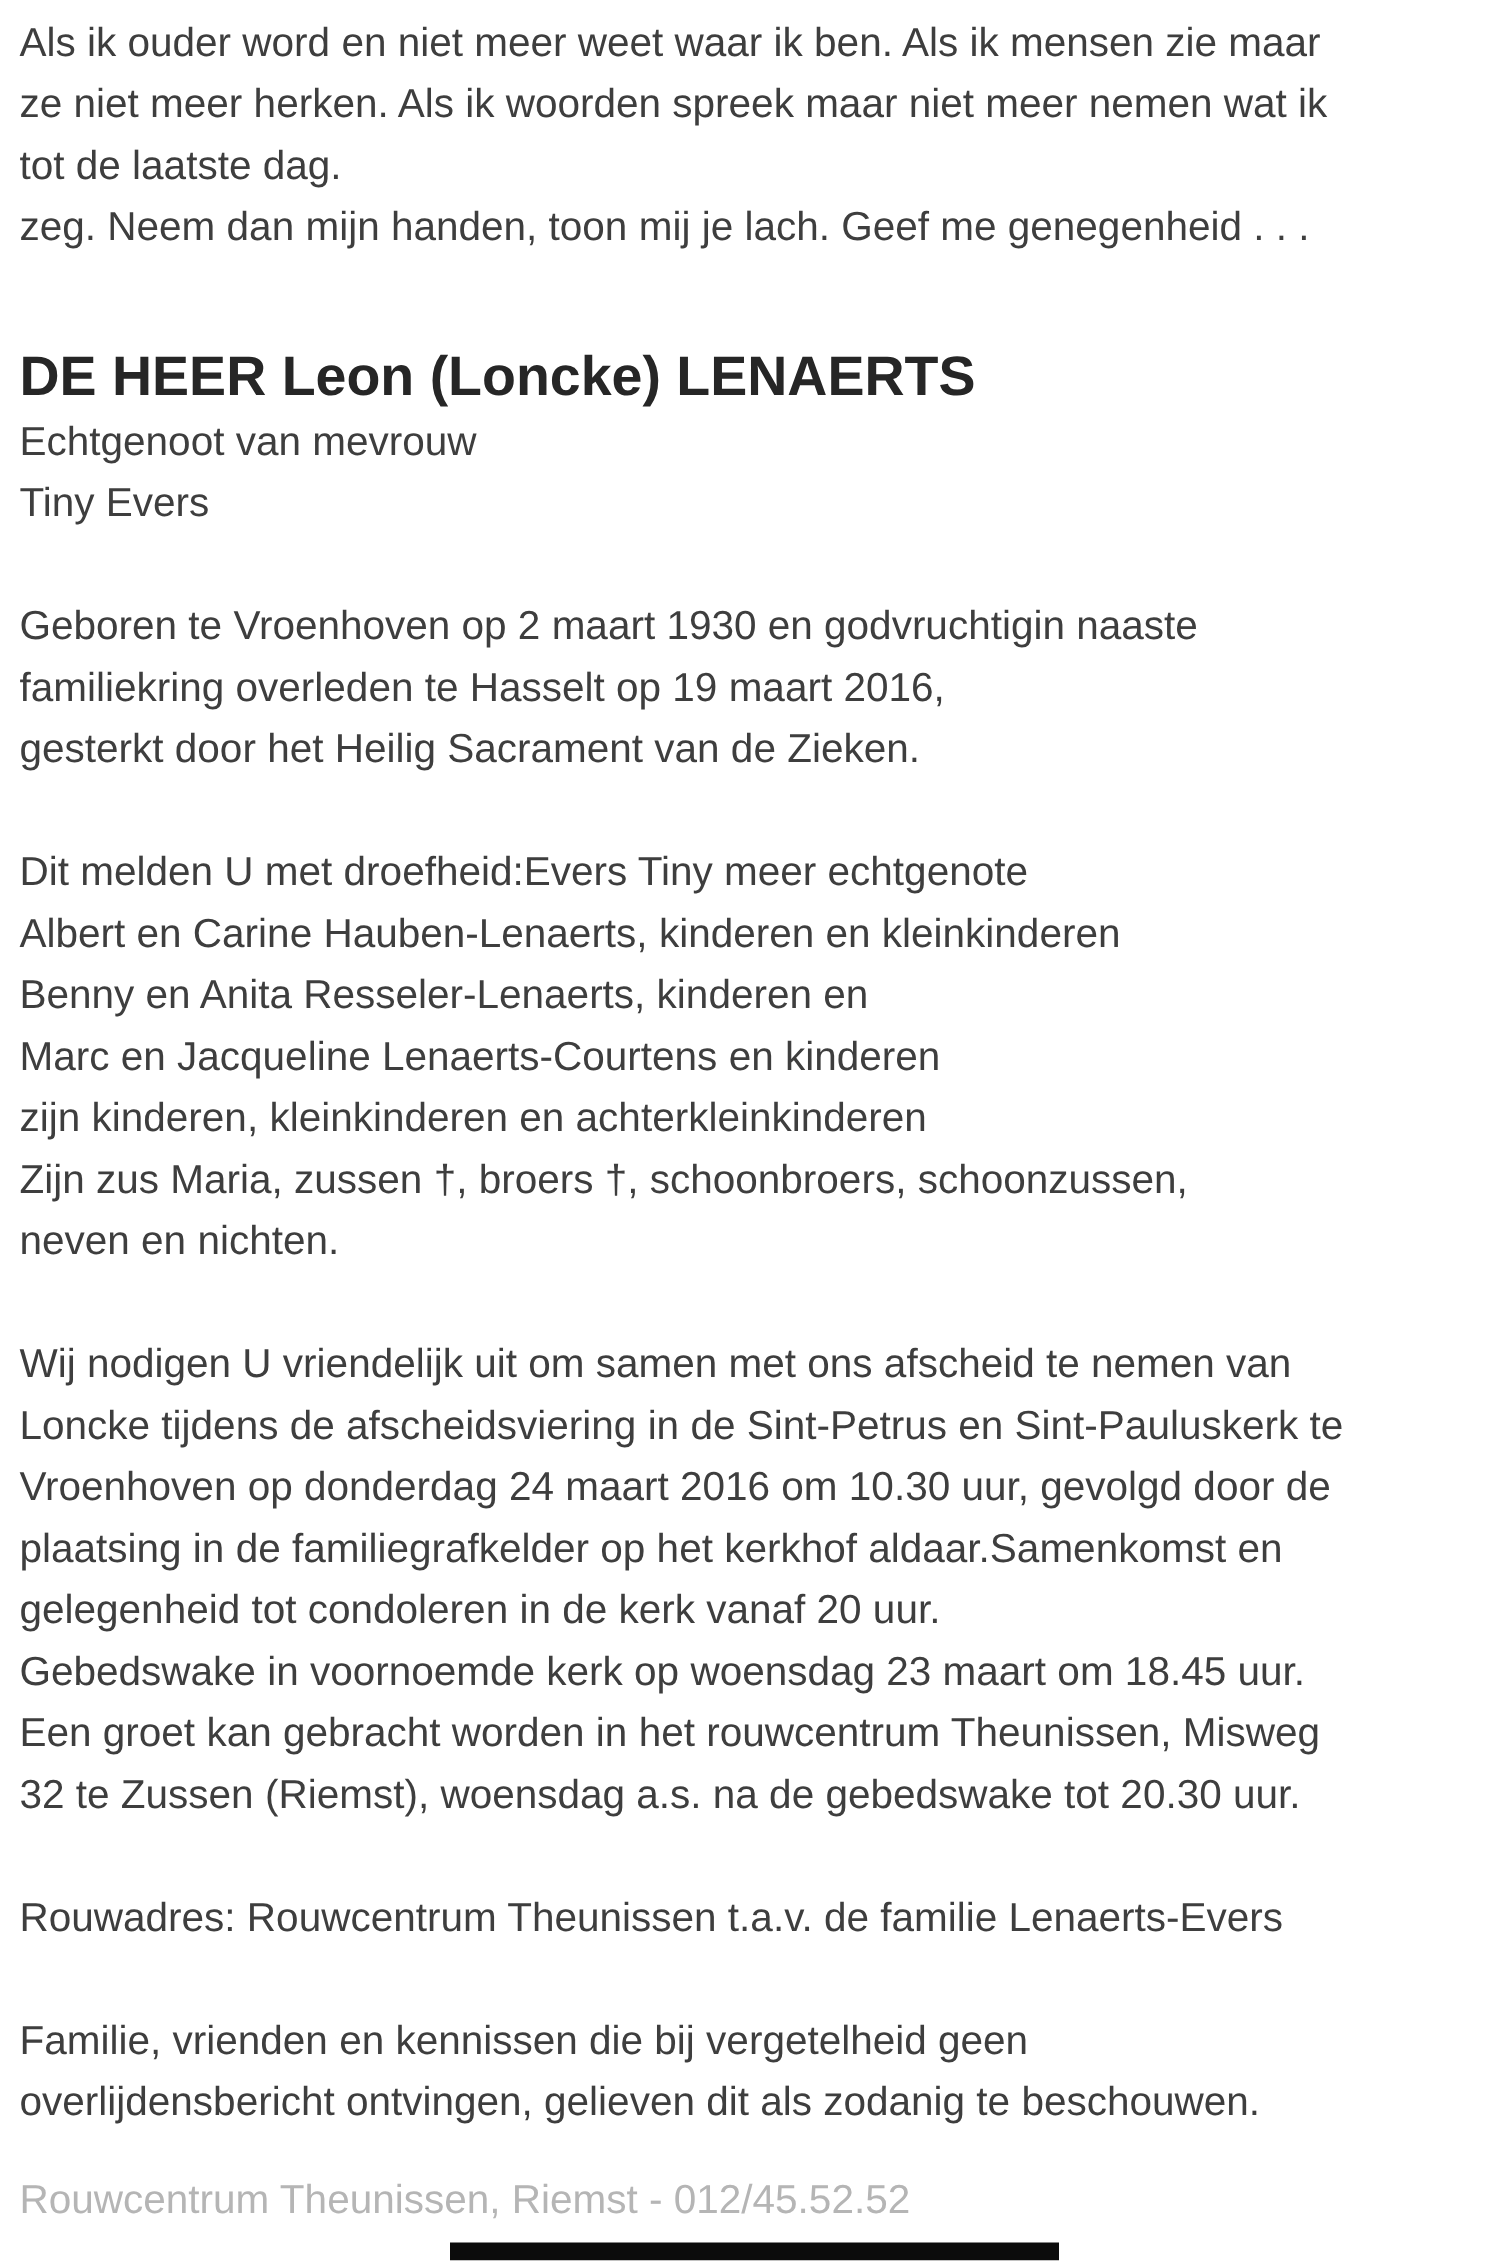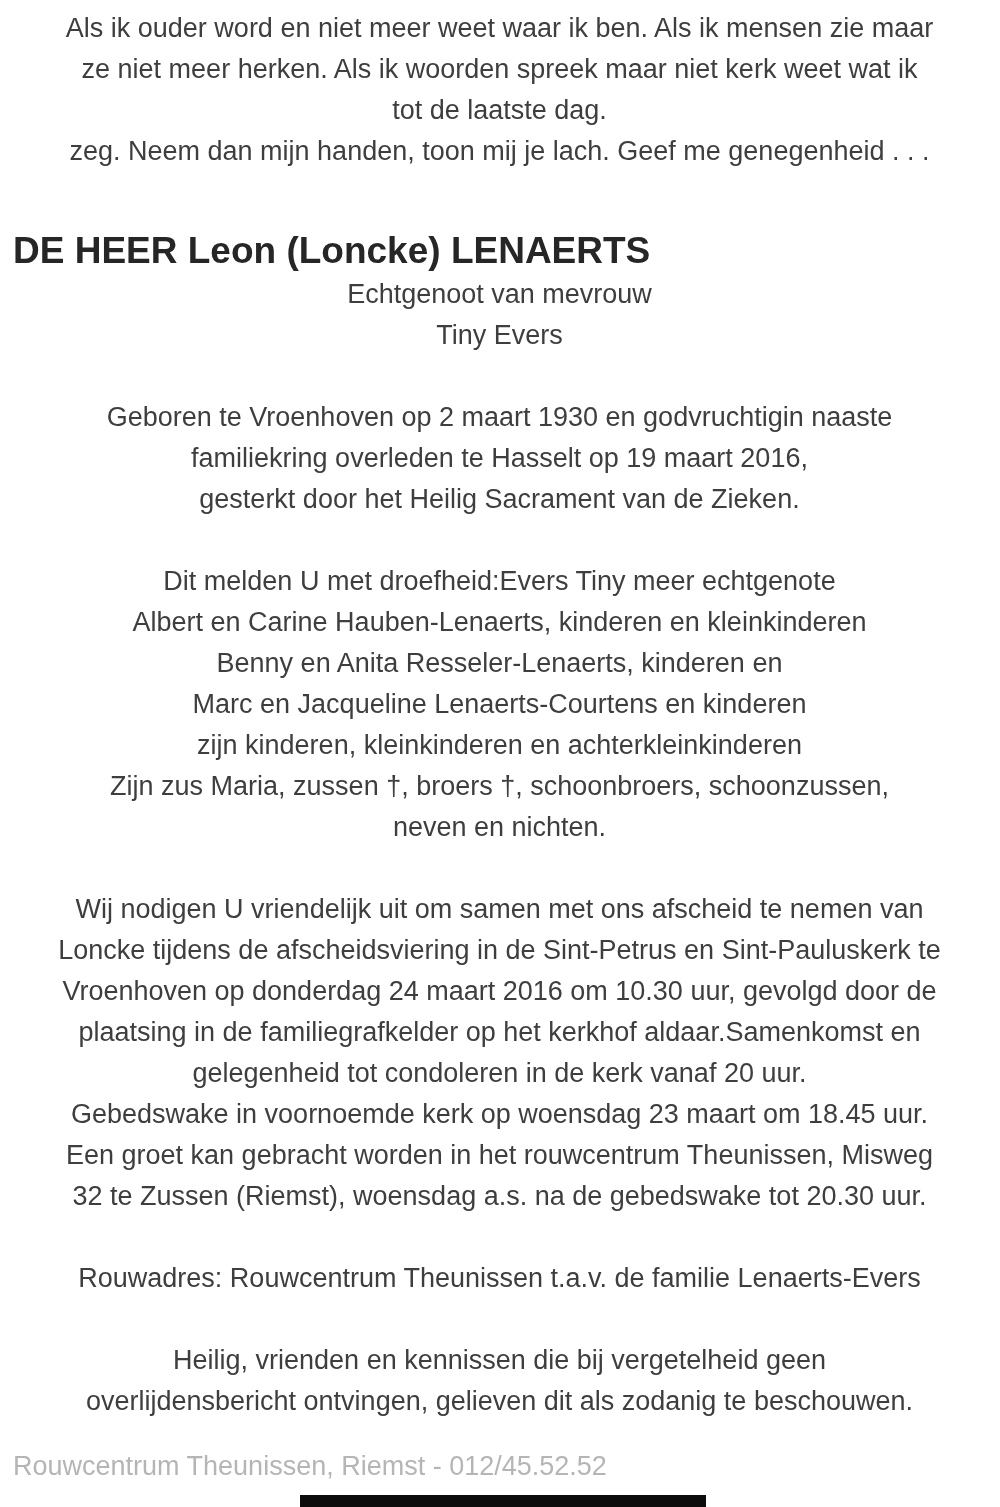--- a/index.html
+++ b/index.html
@@ -17,21 +17,20 @@
   }
   .page {
     padding: 8px 14px 0 13px;
     font-size: 27px;
     line-height: 41px;
     font-weight: 400;
   }
   .line {
     white-space: pre;
     min-height: 41px;
-    text-align: center;
   }
   .title {
     font-size: 37px;
     line-height: 47px;
     font-weight: 700;
     color: var(--title-color, #262626);
     margin: 55px 0 0 0;
     white-space: pre;
   }
   .spacer {
@@ -53,21 +52,21 @@
     background: var(--bar-color, #0c0c0c);
   }
 </style>
 </head>
 <body>
 
 <div class="page">
 
   <div class="poem">
       <div class="line">Als ik ouder word en niet meer weet waar ik ben. Als ik mensen zie maar</div>
-      <div class="line">ze niet meer herken. Als ik woorden spreek maar niet kerk weet wat ik</div>
+      <div class="line">ze niet meer herken. Als ik woorden spreek maar niet meer nemen wat ik</div>
       <div class="line">tot de laatste dag.</div>
       <div class="line">zeg. Neem dan mijn handen, toon mij je lach. Geef me genegenheid . . .</div>
     </div>
 
   <h1 class="title">DE HEER Leon (Loncke) LENAERTS</h1>
 
   <div class="relation">
       <div class="line">Echtgenoot van mevrouw</div>
       <div class="line">Tiny Evers</div>
     </div>
@@ -105,21 +104,21 @@
       <div class="line">32 te Zussen (Riemst), woensdag a.s. na de gebedswake tot 20.30 uur.</div>
     </div>
 
   <div class="spacer"></div>
 
   <div class="line address">Rouwadres: Rouwcentrum Theunissen t.a.v. de familie Lenaerts-Evers</div>
 
   <div class="spacer"></div>
 
   <div class="notice">
-      <div class="line">Heilig, vrienden en kennissen die bij vergetelheid geen</div>
+      <div class="line">Familie, vrienden en kennissen die bij vergetelheid geen</div>
       <div class="line">overlijdensbericht ontvingen, gelieven dit als zodanig te beschouwen.</div>
     </div>
 
   <div class="footer">Rouwcentrum Theunissen, Riemst - 012/45.52.52</div>
 
 </div>
 
 <div class="bottom-bar"></div>
 
 </body></html>

